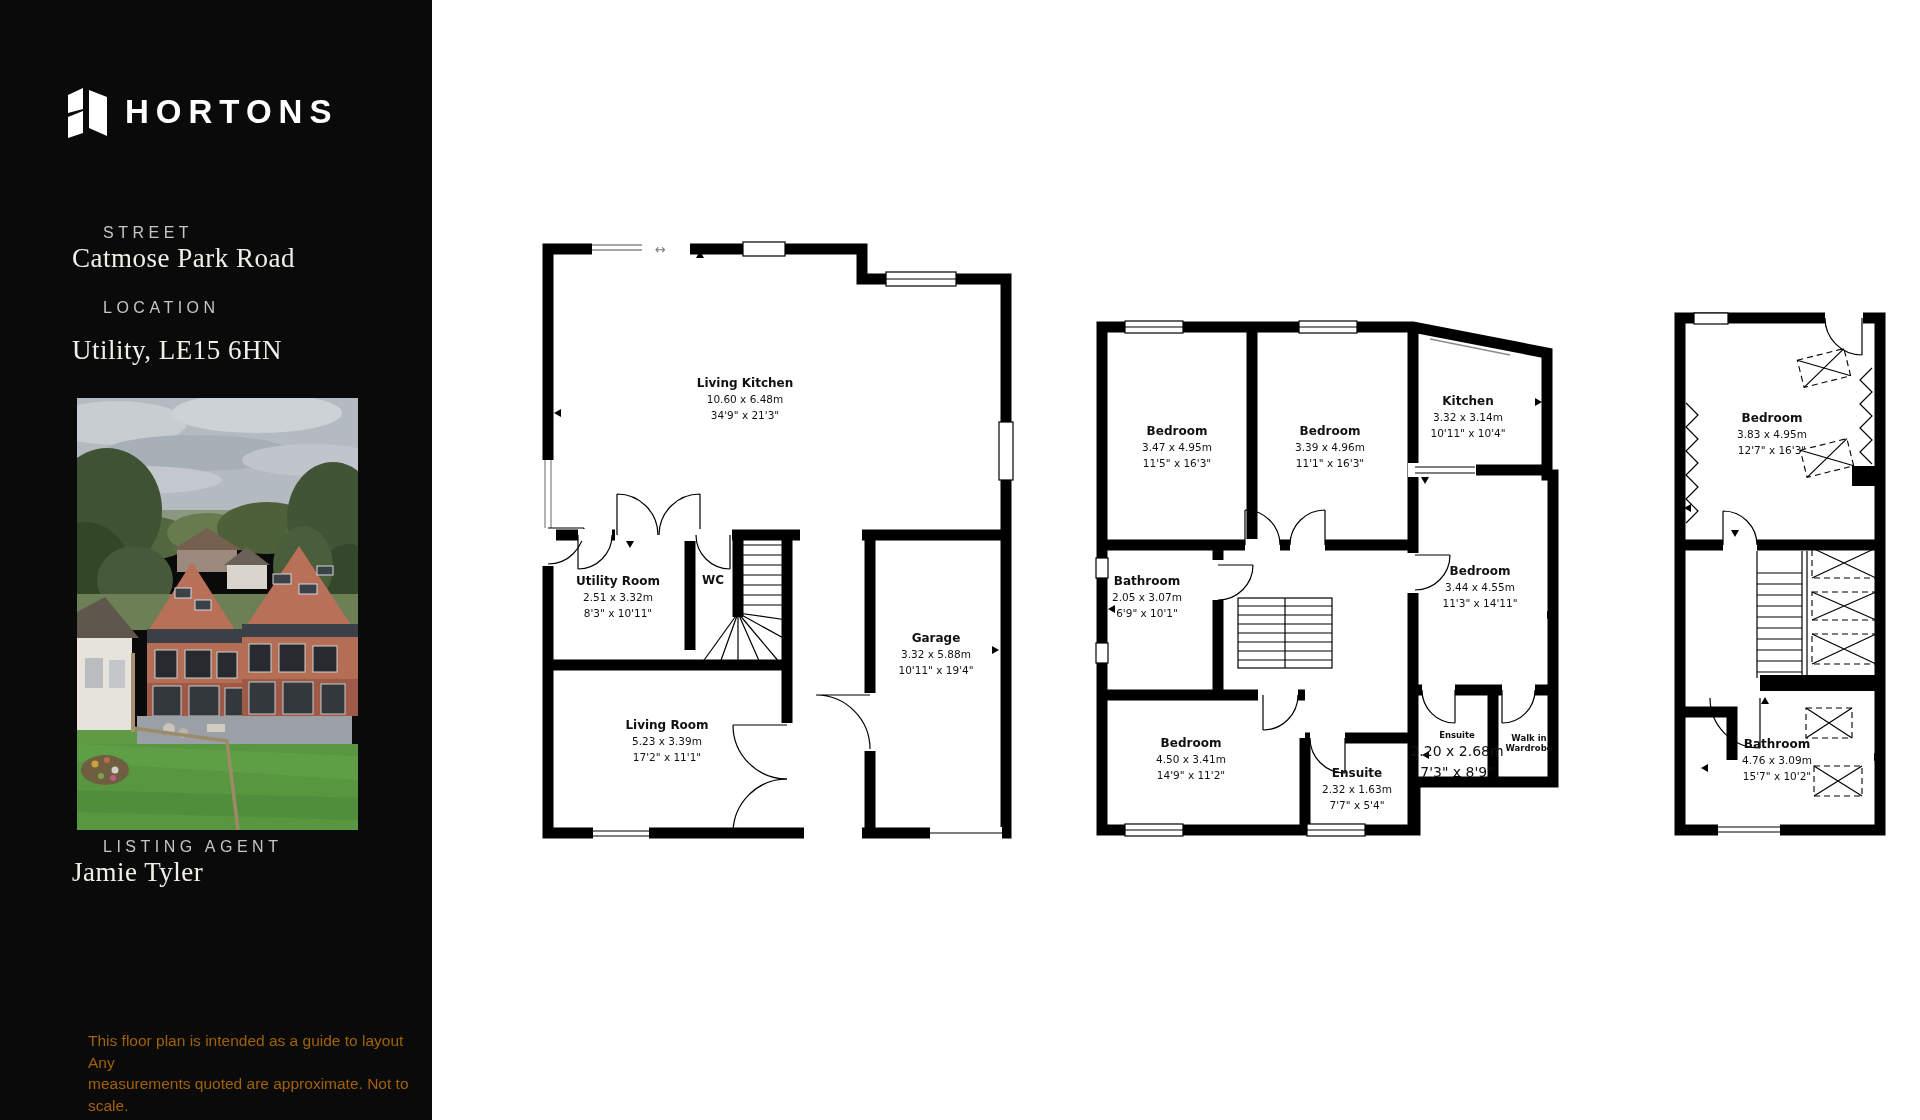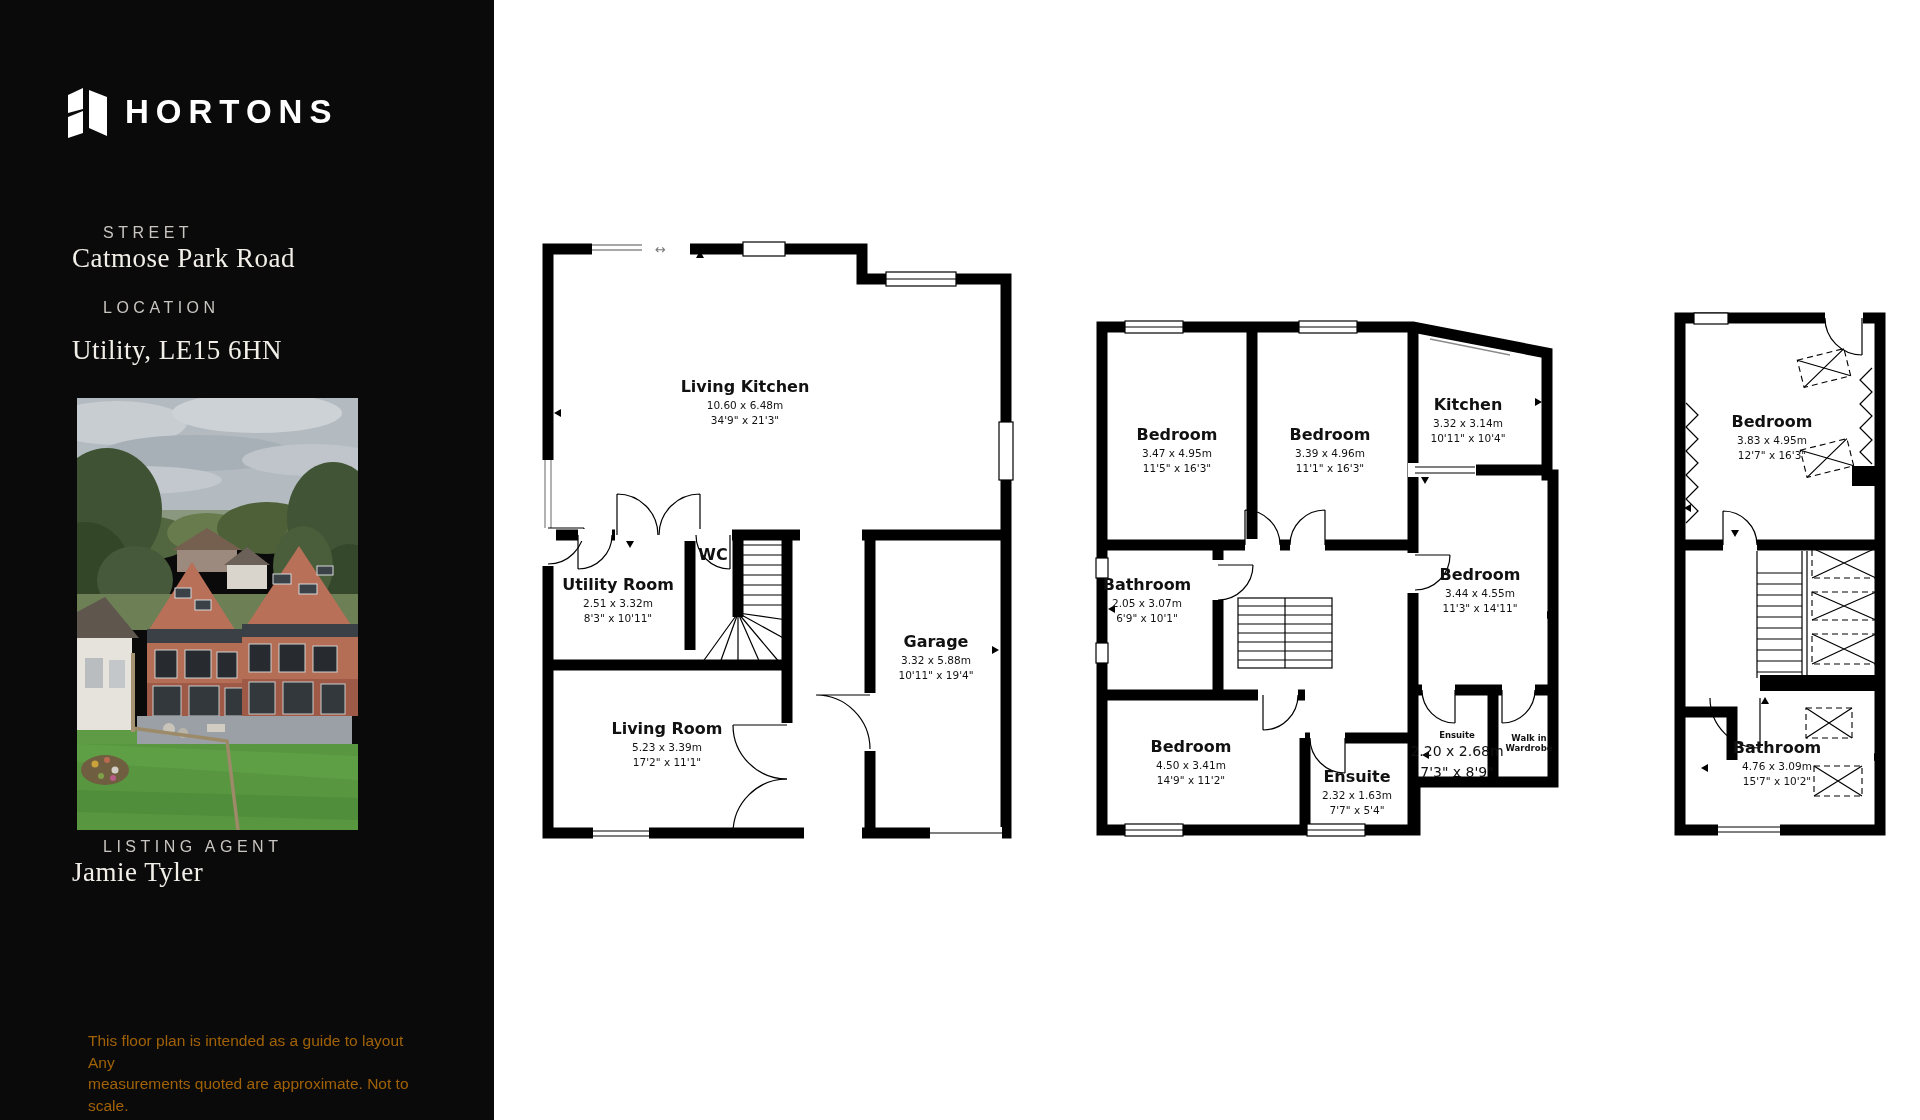--- a/index.html
+++ b/index.html
@@ -1,35 +1,35 @@
 <!DOCTYPE html>
 <html><head>
 <meta charset="utf-8">
 <style>
   html,body{margin:0;padding:0;background:#ffffff;}
   body{width:1920px;height:1120px;position:relative;overflow:hidden;
        font-family:"Liberation Sans", sans-serif;}
   
-  .sidebar{position:absolute;left:0;top:0;width:494px;height:1120px;background:#0a0a0a;}
+  .sidebar{position:absolute;left:0;top:0;width:432px;height:1120px;background:#0a0a0a;}
   .logo{position:absolute;left:66px;top:86px;display:flex;align-items:center;gap:15px;}
   .logo-text{color:#ffffff;font-size:33px;font-weight:700;letter-spacing:7px;
              font-family:"Liberation Sans",sans-serif;}
   .side-label{position:absolute;left:78px;color:#c9c6c1;font-size:16px;letter-spacing:4.5px;
               font-weight:400;margin-left:25px;}
   .side-value{position:absolute;left:72px;color:#f2efe9;font-size:27px;font-weight:400;
               font-family:"Liberation Serif", serif;letter-spacing:.5px;}
   .photo-frame{position:absolute;left:77px;top:398px;width:281px;height:432px;overflow:hidden;}
   .disclaimer{position:absolute;left:76px;top:1030px;width:340px;color:#a16207;
               font-size:15.5px;line-height:1.4;font-weight:300;margin-left:12px;}
   
   .plan{position:absolute;}
   .plan svg{position:absolute;left:0;top:0;}
   .rlabel{position:absolute;transform:translateX(-50%);text-align:center;color:#111;
           white-space:nowrap;line-height:1.45;}
-  .rn{font-size:16px;font-weight:700;font-family:"DejaVu Sans",sans-serif;}
+  .rn{font-size:12px;font-weight:700;font-family:"DejaVu Sans",sans-serif;}
   .rd{font-size:10.5px;font-weight:400;font-family:"DejaVu Sans",sans-serif;}
   .rlabel.sm .rn{font-size:8.5px;}
   .rlabel.sm .rd{font-size:14px;}
   .rlabel.wrap{white-space:normal;width:48px;line-height:1.2;}
   .wall{stroke:#000;stroke-width:11;fill:none;stroke-linejoin:miter;}
   .thin{stroke:#000;stroke-width:1.2;fill:none;}
   .gray{stroke:#8a8a8a;stroke-width:1.3;fill:none;}
   .opening{fill:#ffffff;stroke:none;}
   .winbox{fill:#ffffff;stroke:#000;stroke-width:1.2;}
   .marker{fill:#000;stroke:none;}
@@ -208,21 +208,21 @@
   <div class="rlabel" style="left:205px;top:140px">
     <div class="rn">Living Kitchen</div>
     <div class="rd">10.60 x 6.48m</div>
     <div class="rd">34'9" x 21'3"</div>
   </div>
   <div class="rlabel" style="left:78px;top:338px">
     <div class="rn">Utility Room</div>
     <div class="rd">2.51 x 3.32m</div>
     <div class="rd">8'3" x 10'11"</div>
   </div>
-  <div class="rlabel" style="left:173px;top:308px">
+  <div class="rlabel" style="left:173px;top:337px">
     <div class="rn">WC</div>
   </div>
   <div class="rlabel" style="left:396px;top:395px">
     <div class="rn">Garage</div>
     <div class="rd">3.32 x 5.88m</div>
     <div class="rd">10'11" x 19'4"</div>
   </div>
   <div class="rlabel" style="left:127px;top:482px">
     <div class="rn">Living Room</div>
     <div class="rd">5.23 x 3.39m</div>

